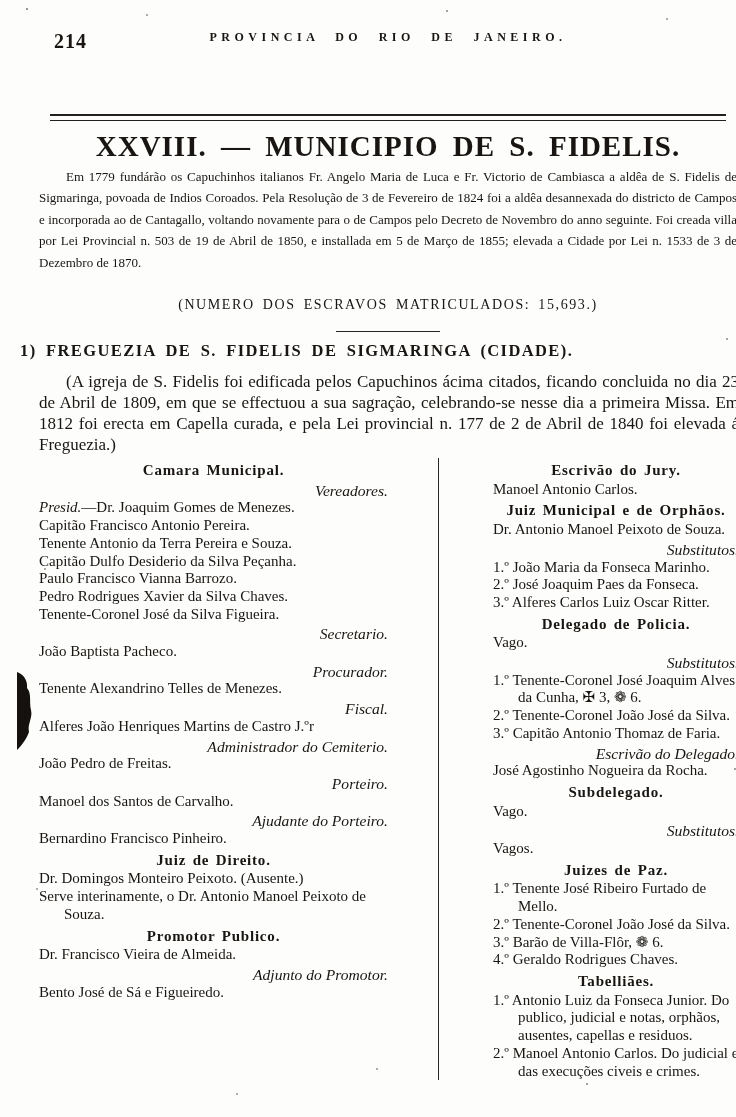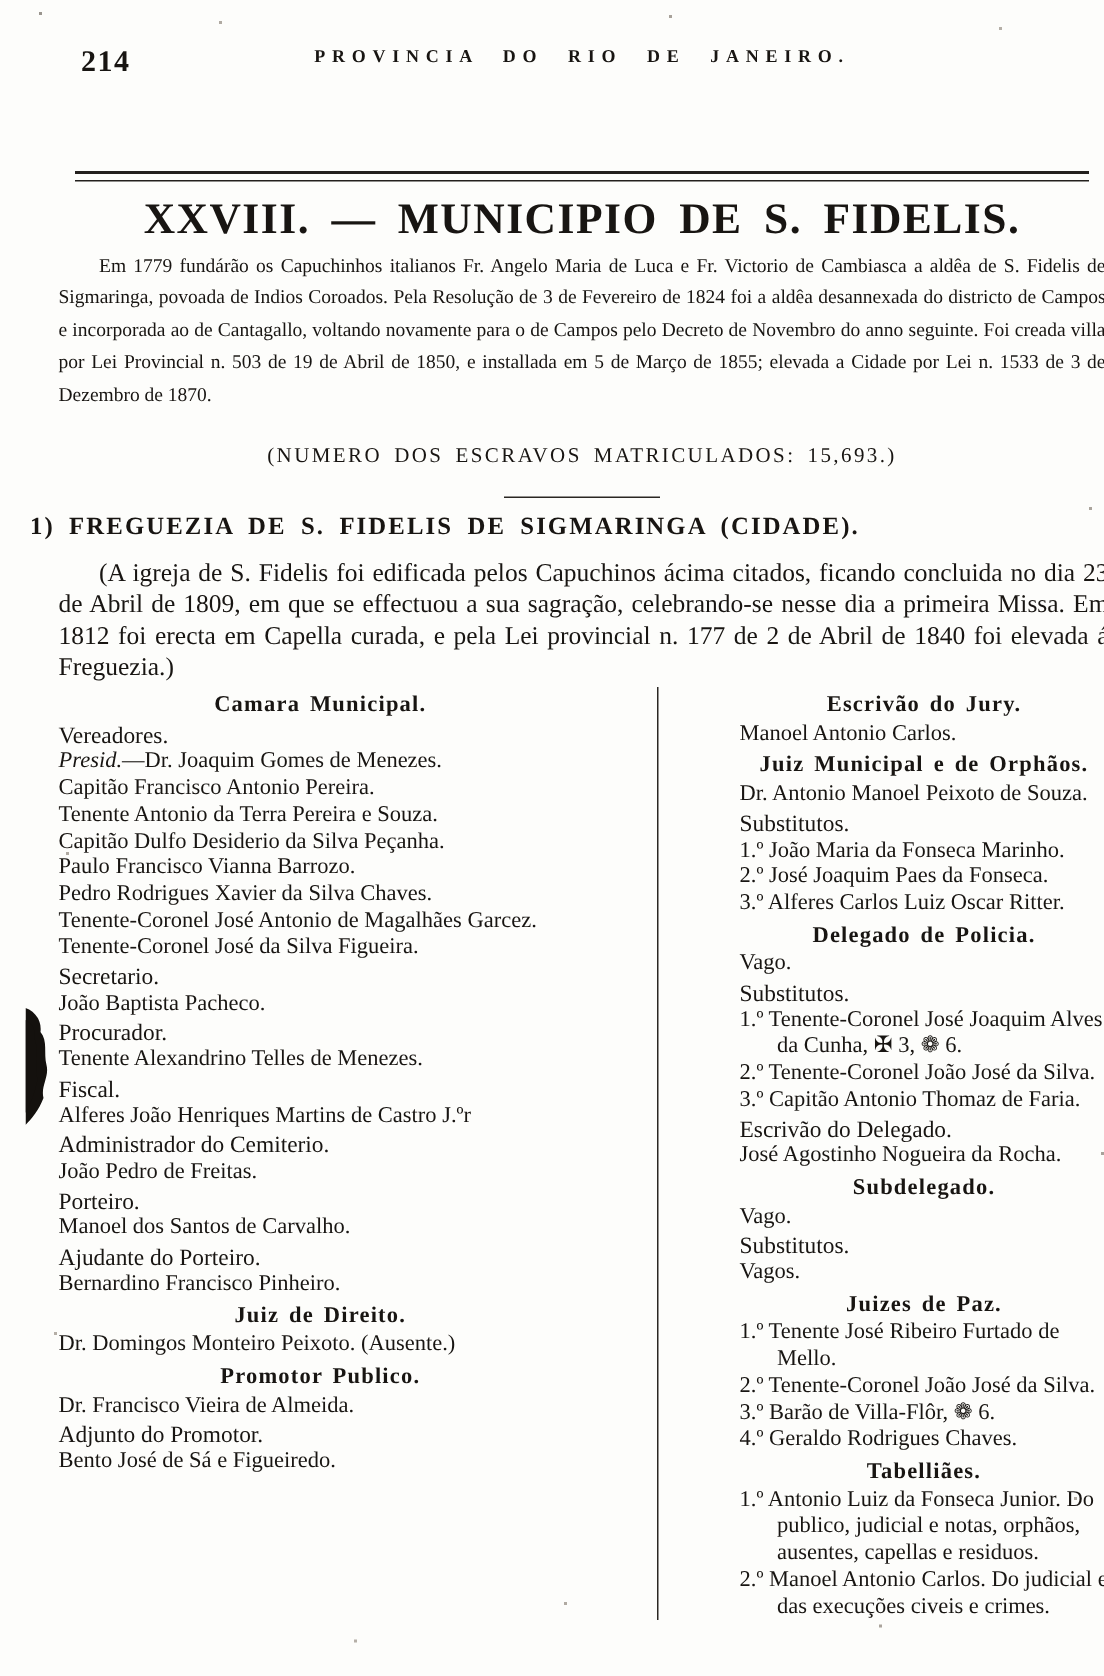--- a/index.html
+++ b/index.html
@@ -39,21 +39,21 @@
           font-size:17px;line-height:21px;text-align:justify;text-indent:27px;}
 
   
   .columns{position:absolute;top:458px;left:19px;width:700px;display:flex;align-items:stretch;gap:48px;}
   .col{font-size:15px;line-height:17.7px;}
   .col-left{width:349px;}
   .col-divider{width:0;border-left:1.4px solid #2a2723;margin:0 0 0 2px;}
   .col-right{flex:1;padding-left:6px;}
 
   .b-bold{text-align:center;font-weight:bold;letter-spacing:0.8px;word-spacing:2px;margin:4px 0 1px;}
-  .b-italic{text-align:left;font-size:15.6px;margin:2px 0 0;}
+  .b-italic{text-align:right;font-style:italic;font-size:15.6px;margin:2px 0 0;}
   .b-entry{padding-left:25px;text-indent:-25px;}
   .b-entry i{font-style:italic;}
 
   
   .ink-blot{position:absolute;left:-3px;top:670px;width:18px;height:82px;}
   .specks{position:absolute;top:8px;left:6px;width:2px;height:2px;background:#9a958e;
     box-shadow: 120px 6px 0 #b0aaa2, 420px 2px 0 #a8a29a, 640px 10px 0 #b5afa7,
                 700px 330px 0 #aaa49c, 712px 540px 0 #b0aaa2, 708px 760px 0 #a8a29a,
                 18px 560px 0 #b0aaa2, 10px 880px 0 #b5afa7, 350px 1060px 0 #b0aaa2,
                 560px 1075px 0 #aaa49c, 690px 990px 0 #b2aca4, 210px 1085px 0 #b5afa7;}
@@ -87,36 +87,36 @@
   <div class="columns">
     <div class="col col-left">
         <div class="b-bold">Camara Municipal.</div>
         <div class="b-italic">Vereadores.</div>
         <div class="b-entry"><i>Presid.</i>—Dr. Joaquim Gomes de Menezes.</div>
         <div class="b-entry">Capitão Francisco Antonio Pereira.</div>
         <div class="b-entry">Tenente Antonio da Terra Pereira e Souza.</div>
         <div class="b-entry">Capitão Dulfo Desiderio da Silva Peçanha.</div>
         <div class="b-entry">Paulo Francisco Vianna Barrozo.</div>
         <div class="b-entry">Pedro Rodrigues Xavier da Silva Chaves.</div>
-        <div class="b-entry">Tenente-Coronel José Antonio de Magalhães Garcez.</div>
         <div class="b-entry">Tenente-Coronel José da Silva Figueira.</div>
         <div class="b-italic">Secretario.</div>
         <div class="b-entry">João Baptista Pacheco.</div>
         <div class="b-italic">Procurador.</div>
         <div class="b-entry">Tenente Alexandrino Telles de Menezes.</div>
         <div class="b-italic">Fiscal.</div>
         <div class="b-entry">Alferes João Henriques Martins de Castro J.ºr</div>
         <div class="b-italic">Administrador do Cemiterio.</div>
         <div class="b-entry">João Pedro de Freitas.</div>
         <div class="b-italic">Porteiro.</div>
         <div class="b-entry">Manoel dos Santos de Carvalho.</div>
         <div class="b-italic">Ajudante do Porteiro.</div>
         <div class="b-entry">Bernardino Francisco Pinheiro.</div>
         <div class="b-bold">Juiz de Direito.</div>
         <div class="b-entry">Dr. Domingos Monteiro Peixoto. (Ausente.)</div>
+        <div class="b-entry">Serve interinamente, o Dr. Antonio Manoel Peixoto de Souza.</div>
         <div class="b-bold">Promotor Publico.</div>
         <div class="b-entry">Dr. Francisco Vieira de Almeida.</div>
         <div class="b-italic">Adjunto do Promotor.</div>
         <div class="b-entry">Bento José de Sá e Figueiredo.</div>
       </div>
     <div class="col-divider"></div>
     <div class="col col-right">
         <div class="b-bold">Escrivão do Jury.</div>
         <div class="b-entry">Manoel Antonio Carlos.</div>
         <div class="b-bold">Juiz Municipal e de Orphãos.</div>

